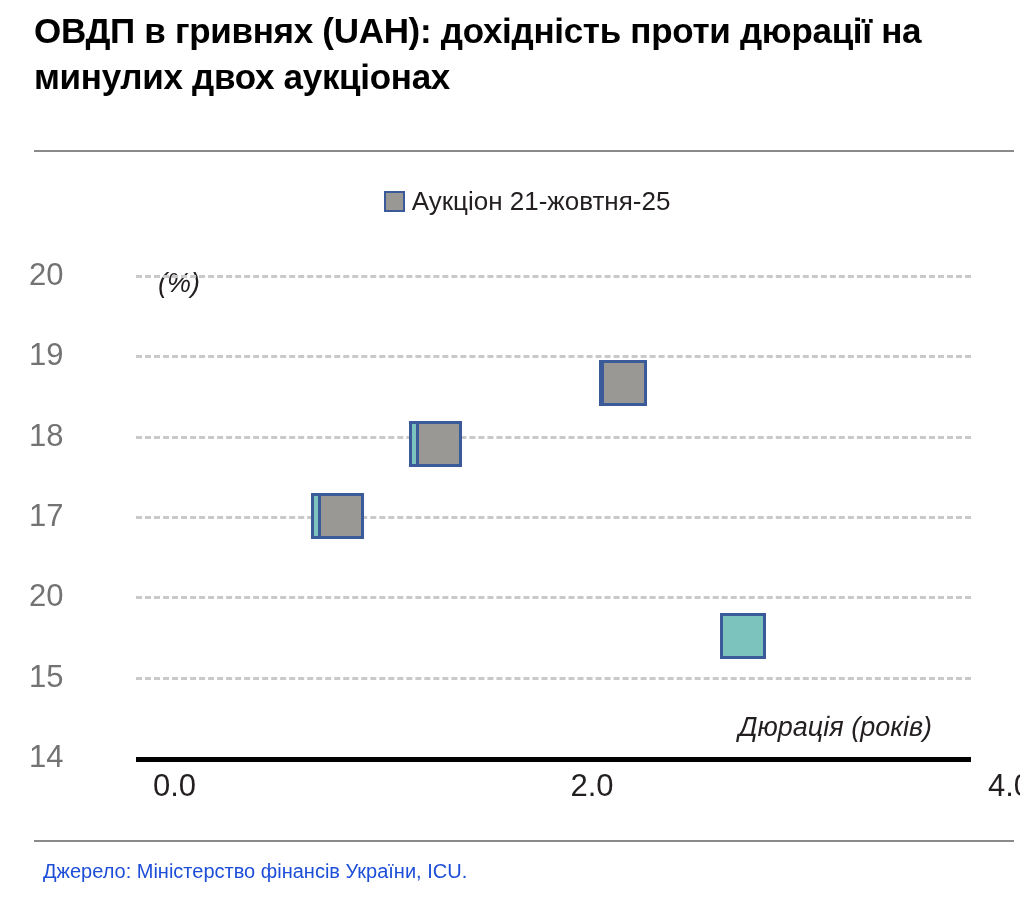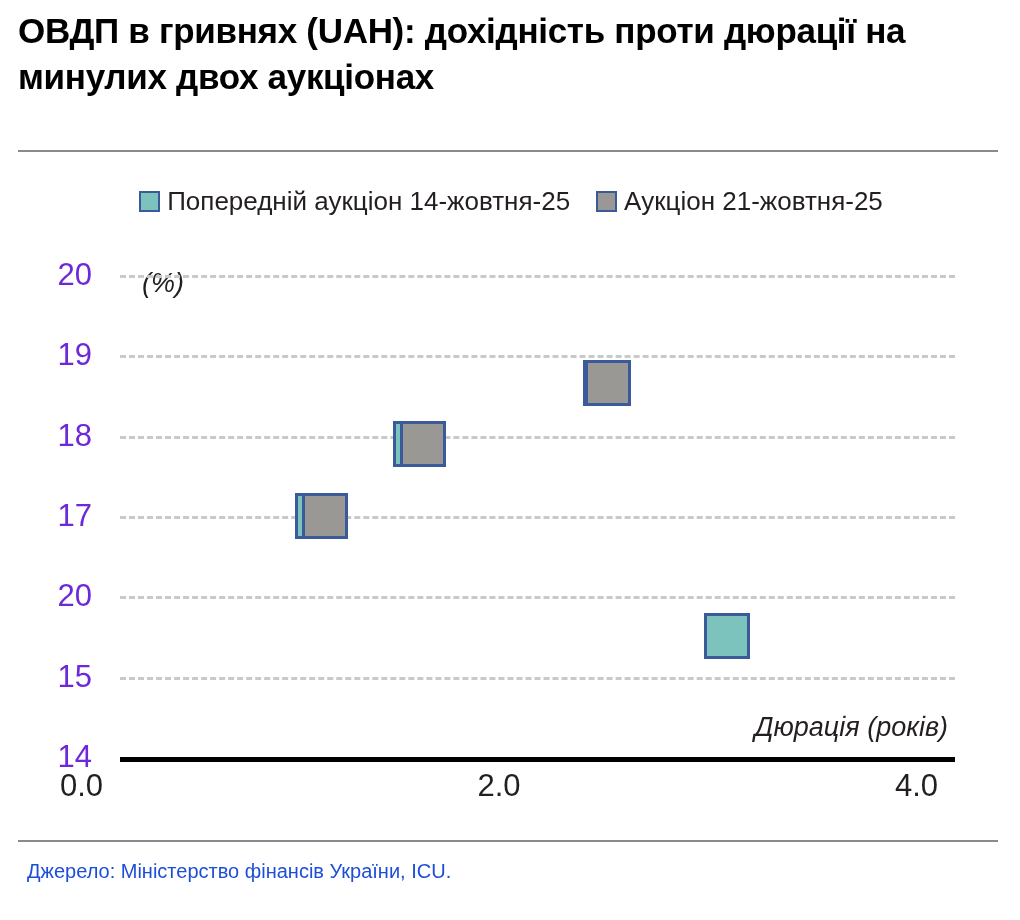--- a/index.html
+++ b/index.html
@@ -12,20 +12,21 @@
     height: 920px;
     font-family: "Liberation Sans", sans-serif;
     color: #231f20;
     position: relative;
     overflow: hidden;
   }
 
   .page {
     position: absolute;
     inset: 0;
+    margin-left: 16px;
   }
 
   
   .title {
     position: absolute;
     left: 18px;
     top: 8px;
     width: 960px;
     font-size: 35px;
     font-weight: bold;
@@ -92,25 +93,24 @@
     position: absolute;
     left: 0;
     top: 482px;
     width: 835px;
     height: 5px;
     background: #000000;
   }
 
   .ylabel {
     position: absolute;
-    right: 8px;
+    right: 17px;
     width: 70px;
-    text-align: right;
     font-size: 31px;
-    color: #6d28d9;
+    color: #737373;
     transform: translateY(-50%);
   }
   .y-axis-labels {
     position: absolute;
     left: 30px;
     top: 275px;
     width: 70px;
     height: 482px;
   }
 
@@ -119,37 +119,37 @@
     left: 120px;
     top: 768px;
     width: 835px;
     height: 44px;
   }
   .xlabel {
     position: absolute;
     top: 0;
     width: 120px;
     margin-left: -60px;
-    text-align: left;
+    text-align: right;
     font-size: 31px;
     color: #231f20;
   }
 
   .unit-label {
     position: absolute;
     left: 142px;
     top: 268px;
     font-size: 27px;
     font-style: italic;
     color: #231f20;
   }
 
   .x-axis-title {
     position: absolute;
-    right: 72px;
+    right: 88px;
     top: 712px;
     font-size: 27px;
     font-style: italic;
     color: #231f20;
   }
 
   .marker {
     position: absolute;
     width: 46px;
     height: 46px;
@@ -180,24 +180,20 @@
 </style>
 </head>
 <body>
 
 <div class="page">
 
   <div class="title">ОВДП в гривнях (UAH): дохідність проти дюрації на минулих двох аукціонах</div>
   <div class="title-rule"></div>
 
   <div class="legend">
-    <div class="legend-item">
-      <span class="legend-swatch prev"></span>
-      <span>Попередній аукціон 14-жовтня-25</span>
-    </div>
     <div class="legend-item">
       <span class="legend-swatch curr"></span>
       <span>Аукціон 21-жовтня-25</span>
     </div>
   </div>
 
   <div class="y-axis-labels">
     <div class="ylabel" style="top:0%">20</div>
     <div class="ylabel" style="top:16.667%">19</div>
     <div class="ylabel" style="top:33.333%">18</div>

